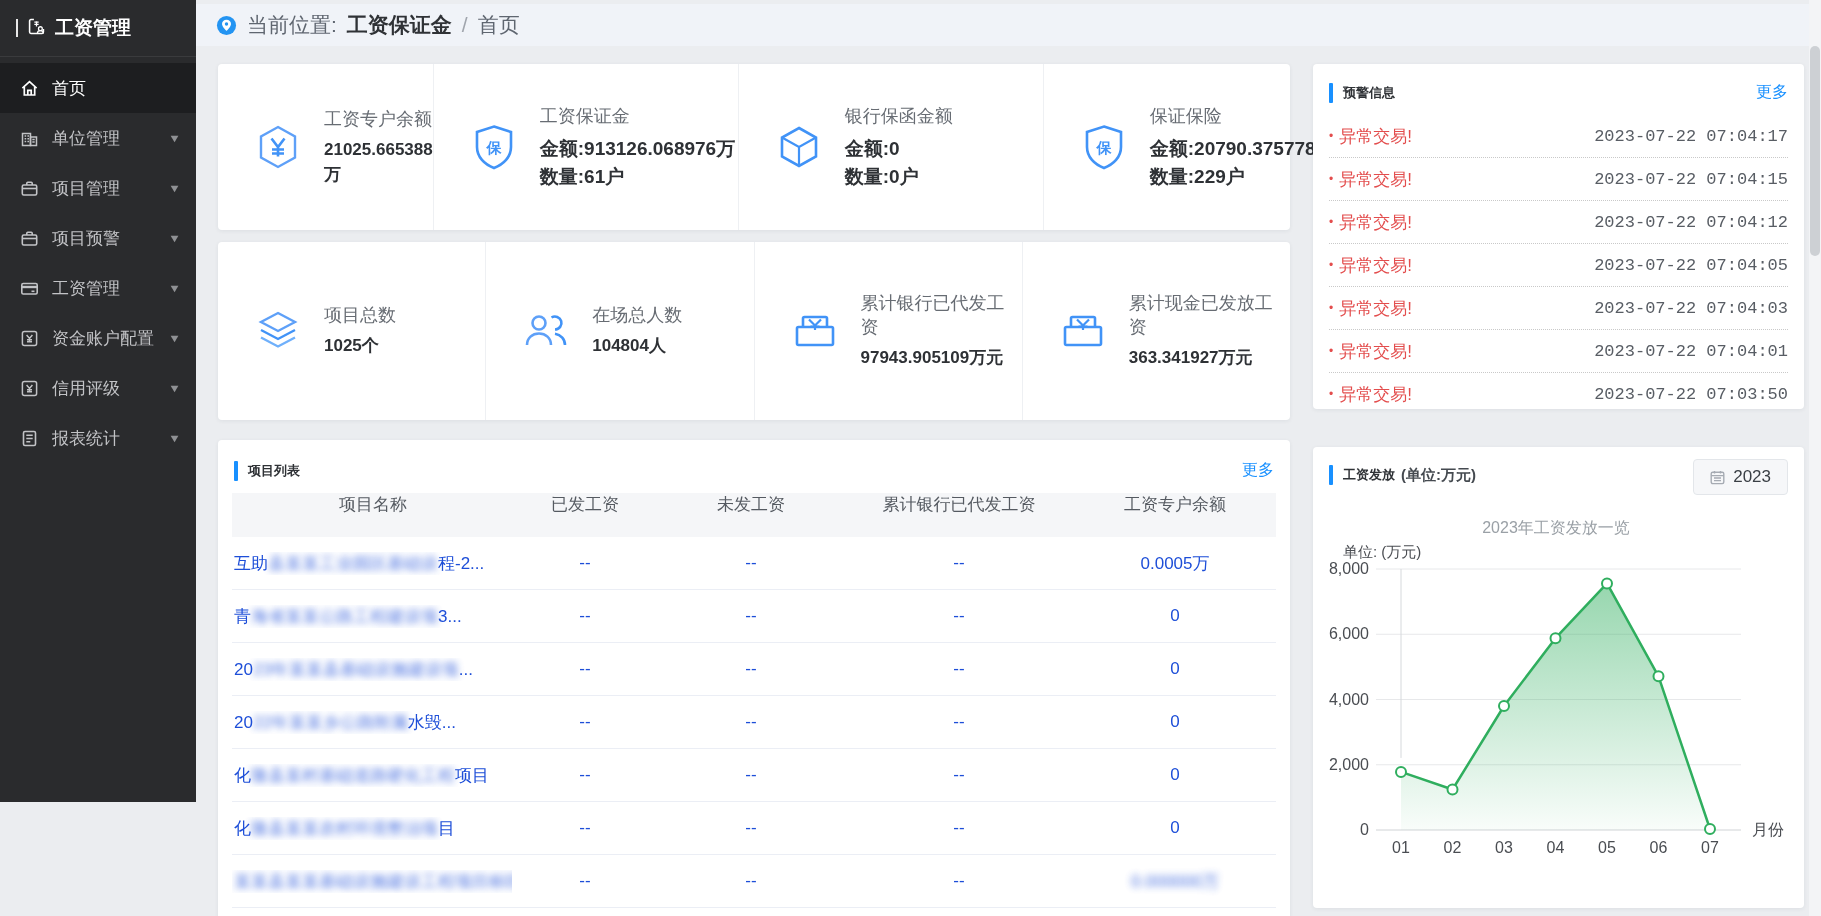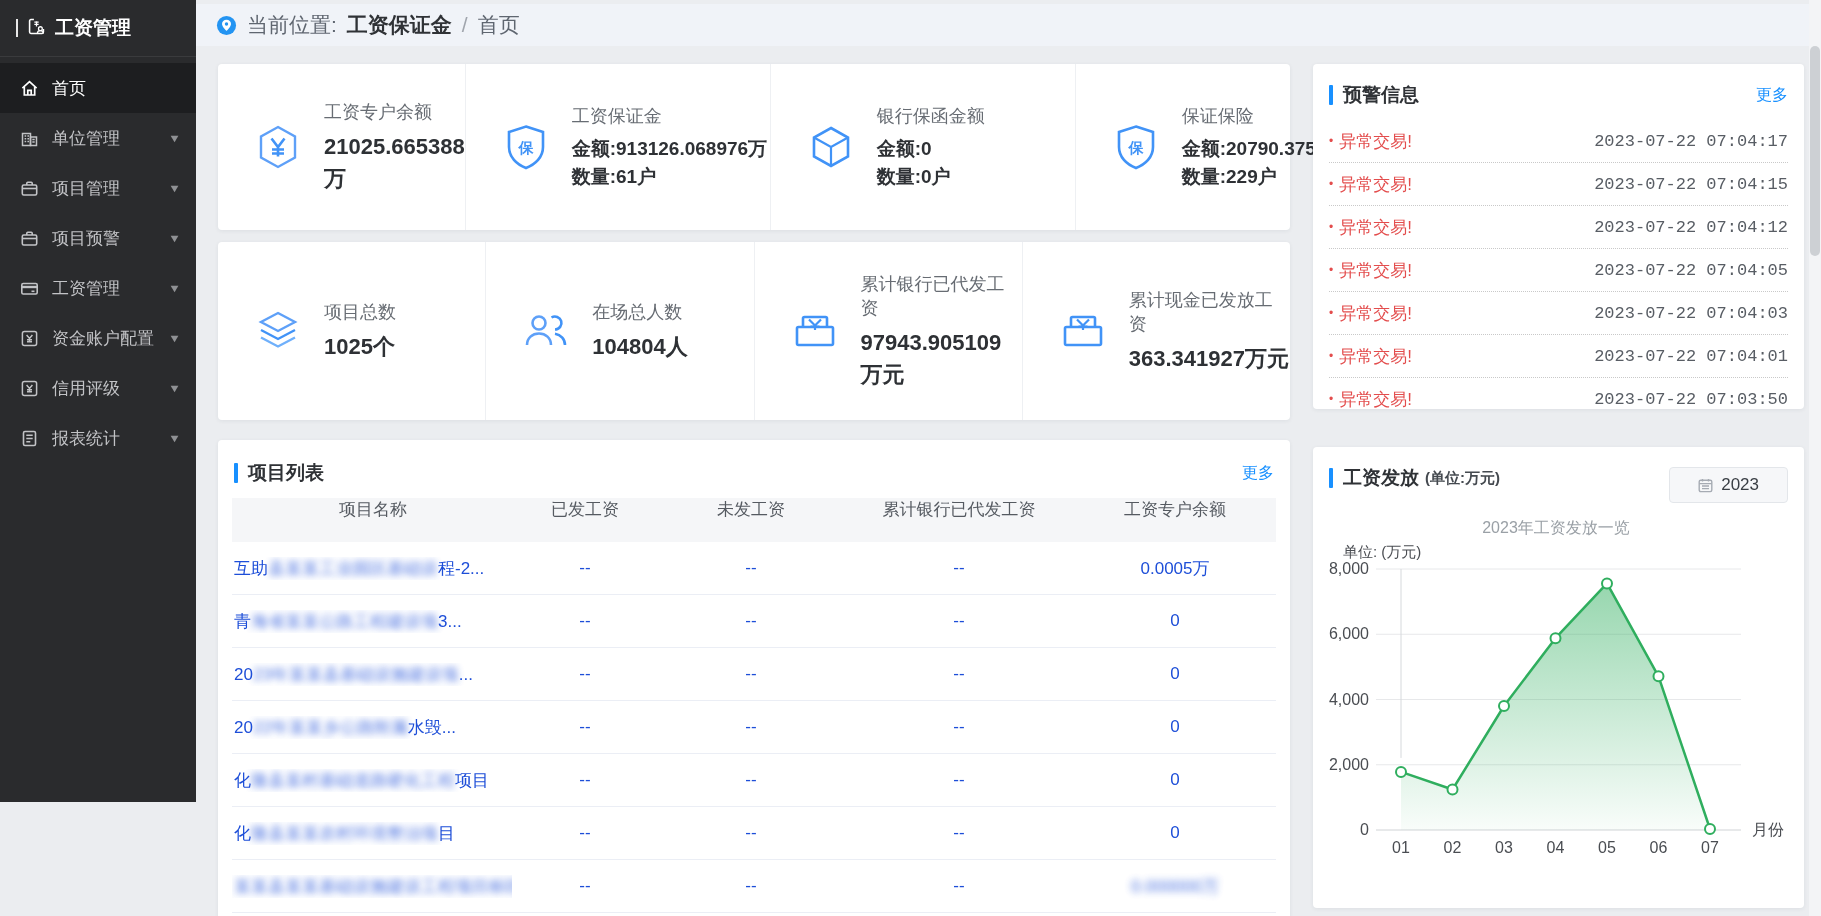--- a/index.html
+++ b/index.html
@@ -25,34 +25,34 @@
   .topbar{position:absolute;left:196px;top:4px;width:1613px;height:42px;background:#f0f3f8;
           display:flex;align-items:center;gap:10px;padding-left:20px;box-sizing:border-box;
           font-size:21px;color:#5f6670;z-index:4;}
   .bc-root{font-weight:bold;color:#2f3236;}
   .bc-sep{color:#a0a5ad;}
   .pin{width:21px;height:21px;display:inline-flex;}
   
   .panel{position:absolute;background:#fff;border-radius:4px;box-shadow:0 1px 4px rgba(30,40,60,.07);box-sizing:border-box;}
   .panel-head{display:flex;align-items:center;padding:18px 16px 12px 16px;}
   .panel-bar{width:4px;height:20px;background:#1890ff;border-radius:1px;margin-right:10px;flex:0 0 4px;}
-  .panel-title{font-size:19px;font-weight:bold;color:#2f3236;}
+  .panel-title{font-size:13px;font-weight:bold;color:#2f3236;}
   .panel-sub{font-size:15px;font-weight:bold;color:#454a50;margin-left:6px;}
   .more-link{margin-left:auto;color:#1890ff;font-size:16px;cursor:pointer;}
   
   .cards{display:flex;}
   #cards1{left:218px;top:64px;width:1072px;height:166px;}
   #cards2{left:218px;top:242px;width:1072px;height:178px;}
   .card{flex:1;display:flex;align-items:center;gap:22px;padding-left:36px;border-right:1px solid #eef0f3;box-sizing:border-box;}
   .card:last-child{border-right:none;}
   .card-icon{width:48px;height:48px;flex:0 0 48px;display:inline-flex;}
   .card-icon svg{width:48px;height:48px;}
   .card-title{color:#676c73;font-size:18px;margin-bottom:7px;}
   .card-line{color:#2e3135;font-weight:bold;font-size:19px;line-height:1.45;}
-  .card-line.big{font-size:22px;}
+  .card-line.big{font-size:17px;}
   .card-body.narrow{width:198px;}
   
   #alert-panel{left:1313px;top:64px;width:491px;height:345px;overflow:hidden;}
   .alert-rows{margin:0 16px;}
   .alert-row{height:42px;display:flex;align-items:center;justify-content:space-between;
              border-bottom:1px dotted #c9c9c9;font-size:17px;cursor:pointer;}
   .alert-text{color:#e34d4d;display:flex;align-items:center;gap:6px;}
   .alert-dot{font-size:12px;line-height:1;}
   .alert-time{color:#585d64;font-family:Liberation Mono, monospace;}
   
@@ -63,22 +63,22 @@
   .t-row{display:flex;align-items:center;height:52px;border-bottom:1px solid #ebeef5;font-size:17px;color:#1d4ed8;cursor:pointer;}
   .c-name{width:280px;text-align:left;padding-left:2px;white-space:nowrap;overflow:hidden;box-sizing:border-box;}
   .c-paid{width:146px;text-align:center;}
   .c-unpaid{width:186px;text-align:center;}
   .c-month{width:230px;text-align:center;}
   .c-balance{width:202px;text-align:center;}
   .blurred{filter:blur(3.5px);opacity:.8;}
   
   #chart-panel{left:1313px;top:447px;width:491px;height:461px;overflow:hidden;}
   .year-picker{position:absolute;right:16px;top:12px;height:34px;display:flex;align-items:center;gap:8px;
-               padding:0 28px;background:#f6f7f9;border:1px solid #e3e6ea;border-radius:4px;
-               font-size:17px;color:#3a3f45;cursor:pointer;margin-top:8px;}
+               padding:0 16px;background:#f6f7f9;border:1px solid #e3e6ea;border-radius:4px;
+               font-size:17px;color:#3a3f45;cursor:pointer;}
   .cal-icon{display:inline-flex;width:15px;height:15px;}
   #chart-svg{position:absolute;left:8px;top:58px;}
   
   .scrollbar{position:absolute;right:0;top:0;width:12px;height:916px;background:#f3f4f6;}
   .scroll-thumb{position:absolute;right:1px;top:46px;width:10px;height:210px;background:#cdd0d4;border-radius:5px;cursor:pointer;}
 </style>
 </head>
 <body>
 
 <aside class="sidebar">

